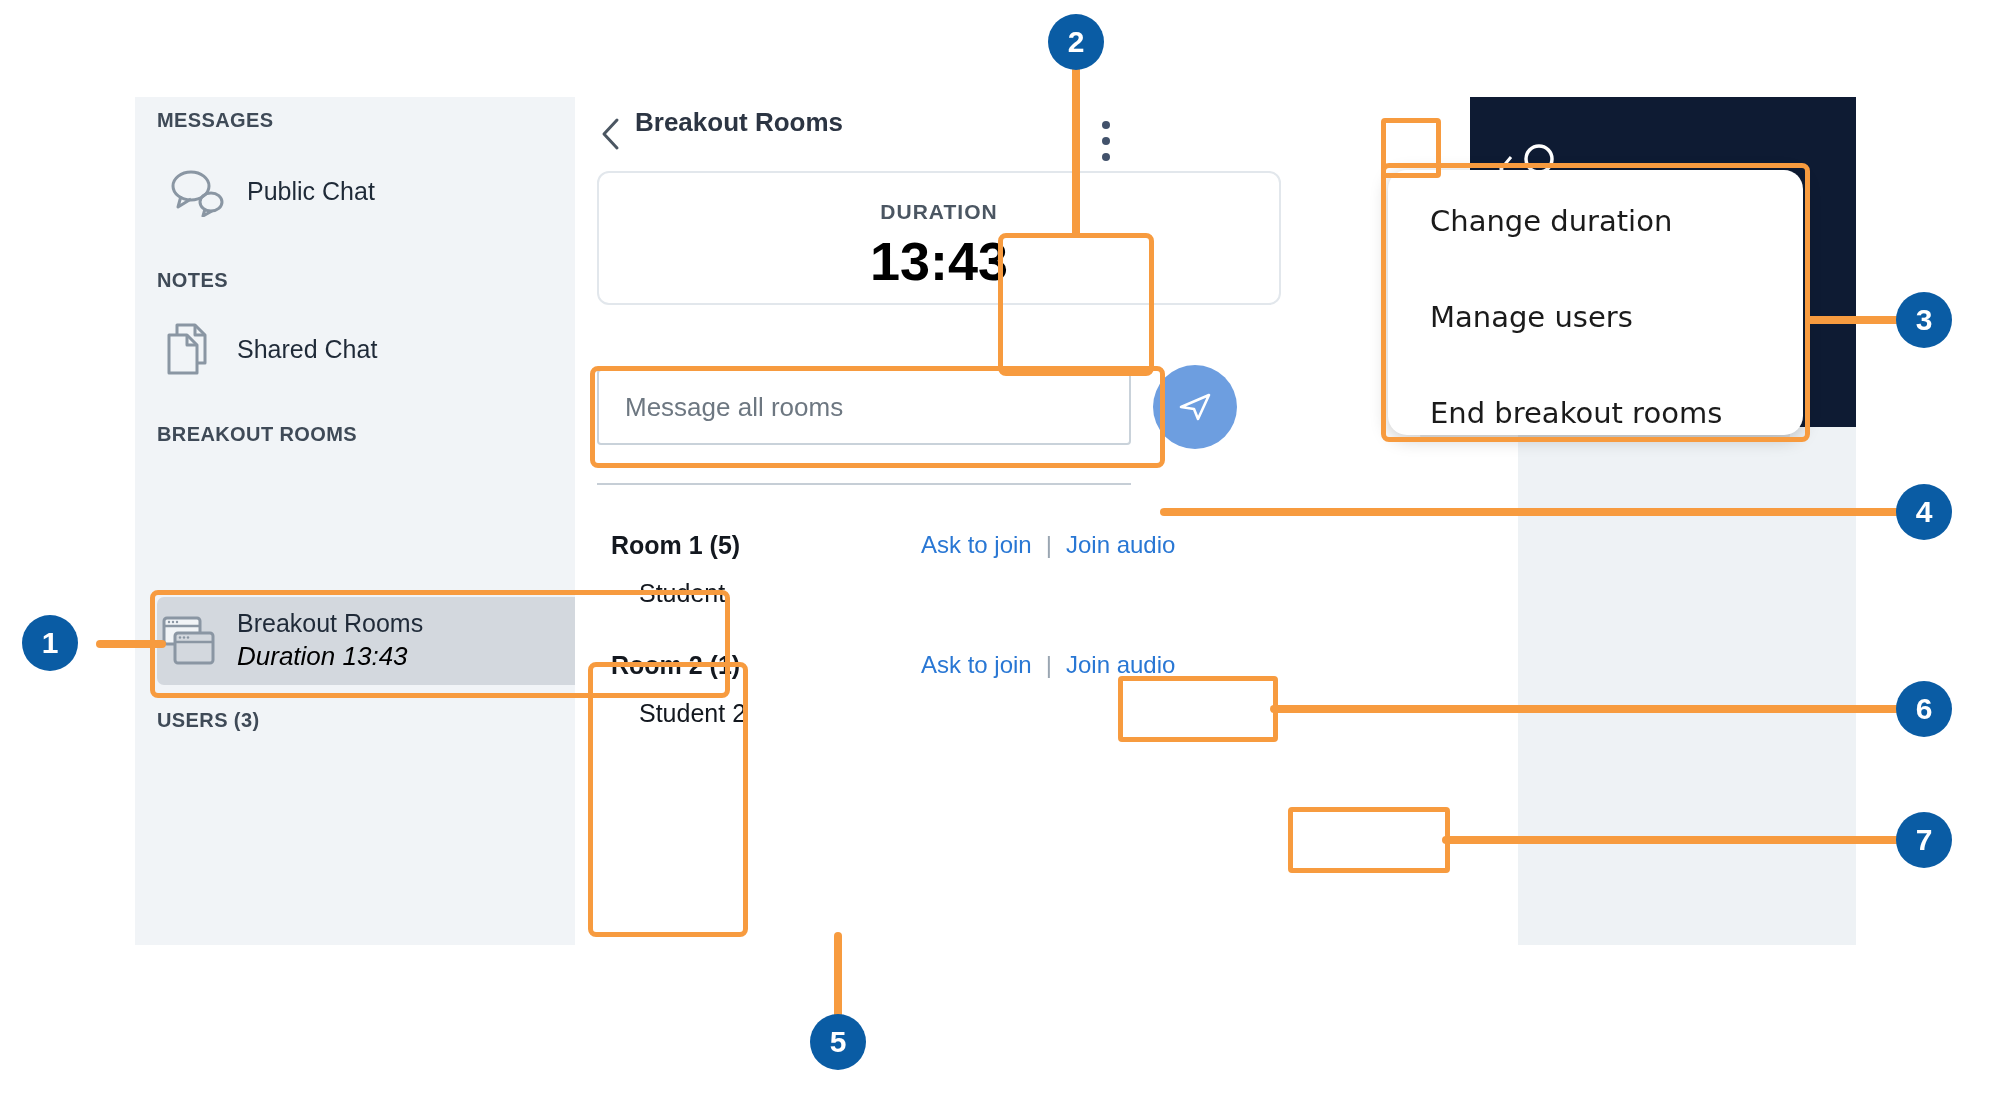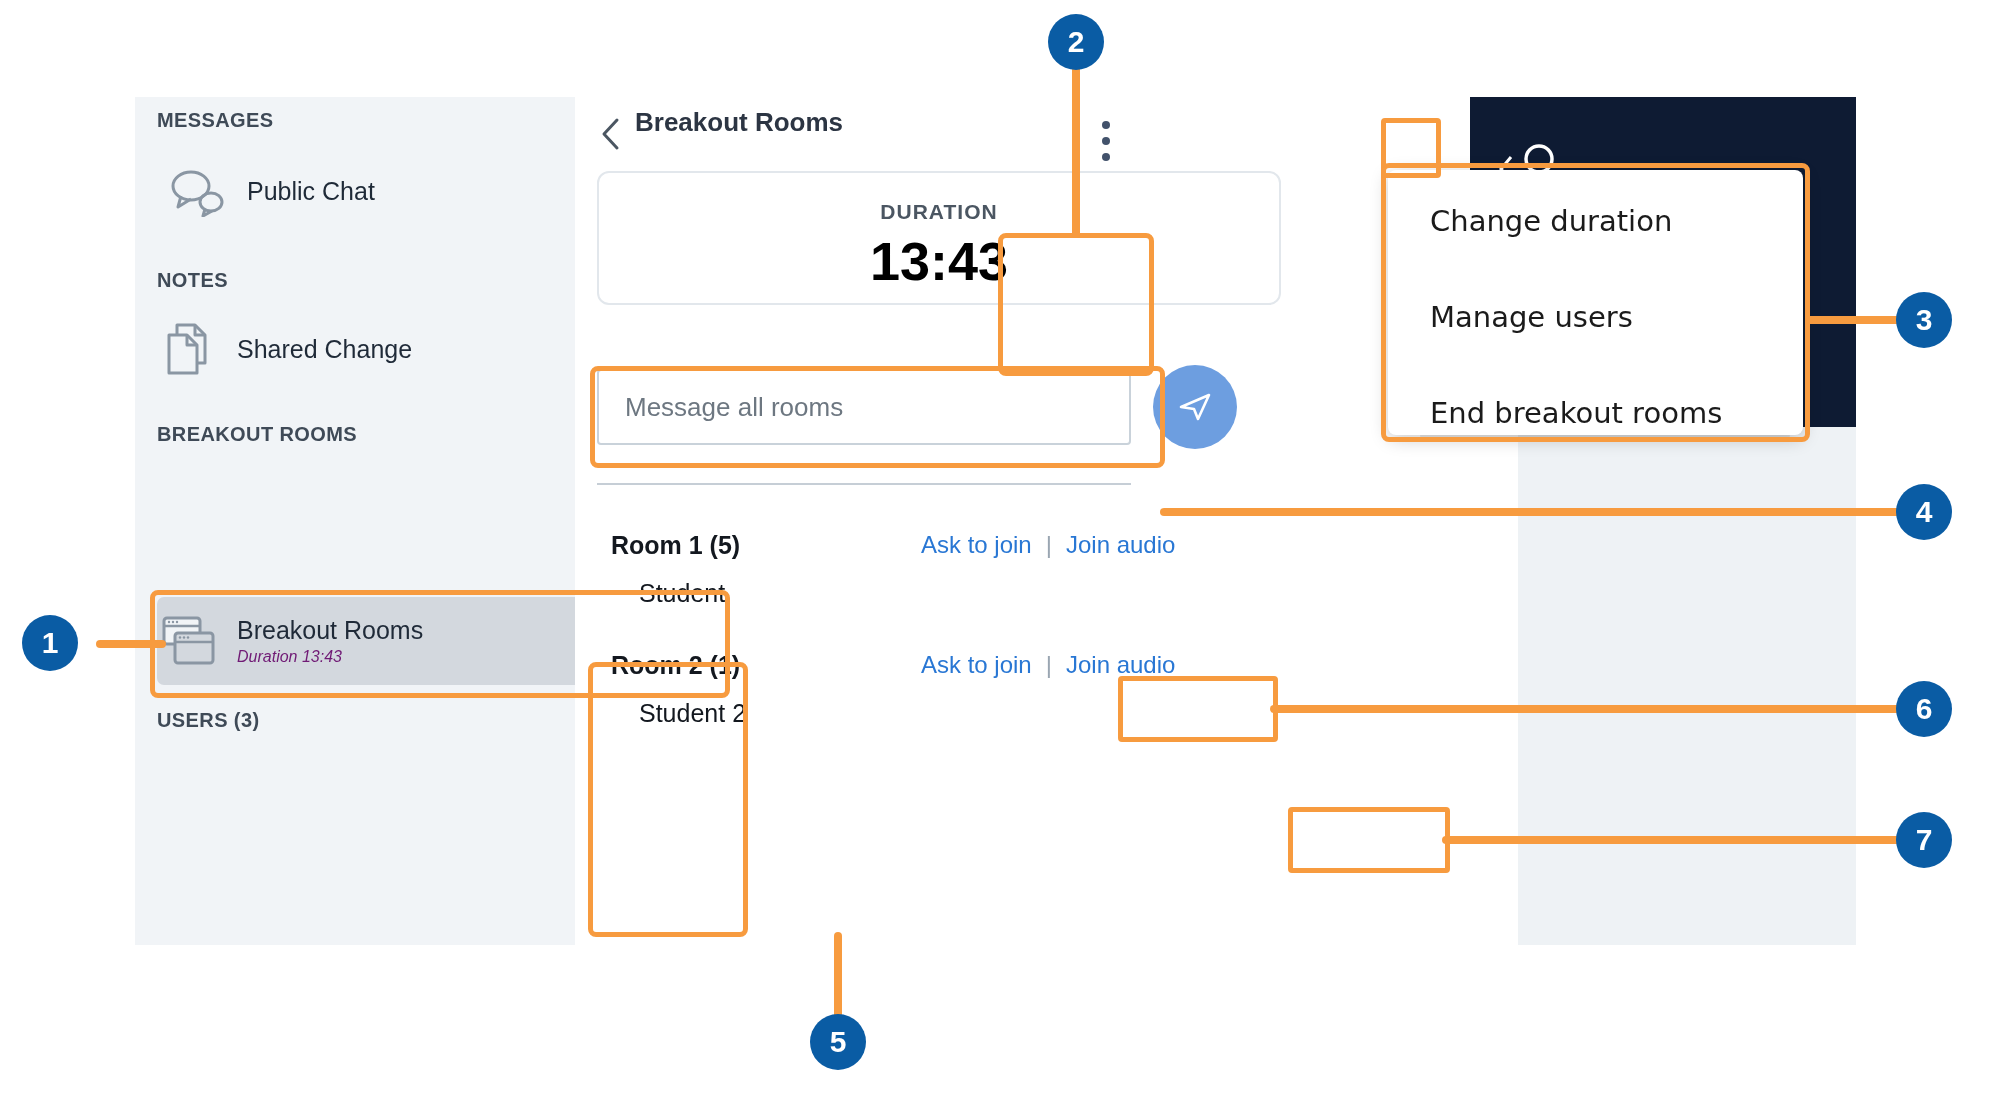--- a/index.html
+++ b/index.html
@@ -51,21 +51,21 @@
   .sb-item-label { font-size: 25px; color: #1f2a38; margin-left: 18px; }
 
   .sb-room-card {
     position: absolute; left: 22px; top: 500px;
     width: 530px; height: 88px;
     background: #d3d8de; border-radius: 7px;
     display: flex; align-items: center;
   }
   .sb-room-card .txt { margin-left: 18px; }
   .sb-room-title { font-size: 25px; color: #1f2a38; line-height: 1.25; }
-  .sb-room-sub { font-size: 16px; color: #701a75; font-style: italic; line-height: 1.35; }
+  .sb-room-sub { font-size: 26px; color: #000000; font-style: italic; line-height: 1.35; }
 
   .users-row { position: absolute; left: 22px; top: 612px; width: 530px; height: 30px; }
   .gear { position: absolute; right: 8px; top: -6px; }
 
   .user-row { position: absolute; left: 22px; top: 700px; display: flex; align-items: center; }
   .avatar {
     position: relative; width: 72px; height: 72px;
     background: #9a1fa9; border-radius: 10px;
     display: flex; align-items: center; justify-content: center;
     color: #ffffff; font-size: 30px;
@@ -151,21 +151,21 @@
     width: 56px; height: 56px; border-radius: 50%;
     background: #0a5ca4; color: #ffffff;
     font-size: 30px; font-weight: 700;
     display: flex; align-items: center; justify-content: center;
   }
 
   
   .dropdown {
     position: absolute; left: 1388px; top: 170px;
     width: 415px; height: 265px;
-    background: #ffffff; border-radius: 8px;
+    background: #ffffff; border-radius: 19px;
     box-shadow: 0 4px 18px rgba(0,0,0,0.22);
   }
   .dd-item {
     position: absolute; left: 42px;
     font-size: 29px; color: #1b1b1b;
     font-family: "DejaVu Sans", sans-serif;
     cursor: pointer; white-space: nowrap;
   }
   .dd-shadow-bar {
     position: absolute; left: 1420px; top: 430px;
@@ -212,21 +212,21 @@
 
     <div class="sb-item" style="left:22px; top:222px;">
       <span class="sb-item-icon">
         <svg width="58" height="60" viewBox="0 0 58 60">
           <path d="M18 6 h18 l10 10 v28 h-28 z" fill="none" stroke="#8a96a3" stroke-width="3" stroke-linejoin="round"></path>
           <path d="M36 6 v10 h10" fill="none" stroke="#8a96a3" stroke-width="3" stroke-linejoin="round"></path>
           <path d="M10 16 h18 l10 10 v28 h-28 z" fill="#f1f4f7" stroke="#8a96a3" stroke-width="3" stroke-linejoin="round"></path>
           <path d="M28 16 v10 h10" fill="none" stroke="#8a96a3" stroke-width="3" stroke-linejoin="round"></path>
         </svg>
       </span>
-      <span class="sb-item-label">Shared Change</span>
+      <span class="sb-item-label">Shared Chat</span>
     </div>
 
     <div class="sb-section-title" style="left:22px; top:326px;">BREAKOUT ROOMS</div>
 
     <div class="sb-room-card">
       <span class="sb-item-icon">
         <svg width="60" height="56" viewBox="0 0 60 56">
           <rect x="6" y="5" width="36" height="26" rx="3" fill="#f1f4f7" stroke="#8a96a3" stroke-width="3"></rect>
           <line x1="6" y1="13" x2="42" y2="13" stroke="#8a96a3" stroke-width="2.5"></line>
           <circle cx="11" cy="9" r="1.2" fill="#8a96a3"></circle>

